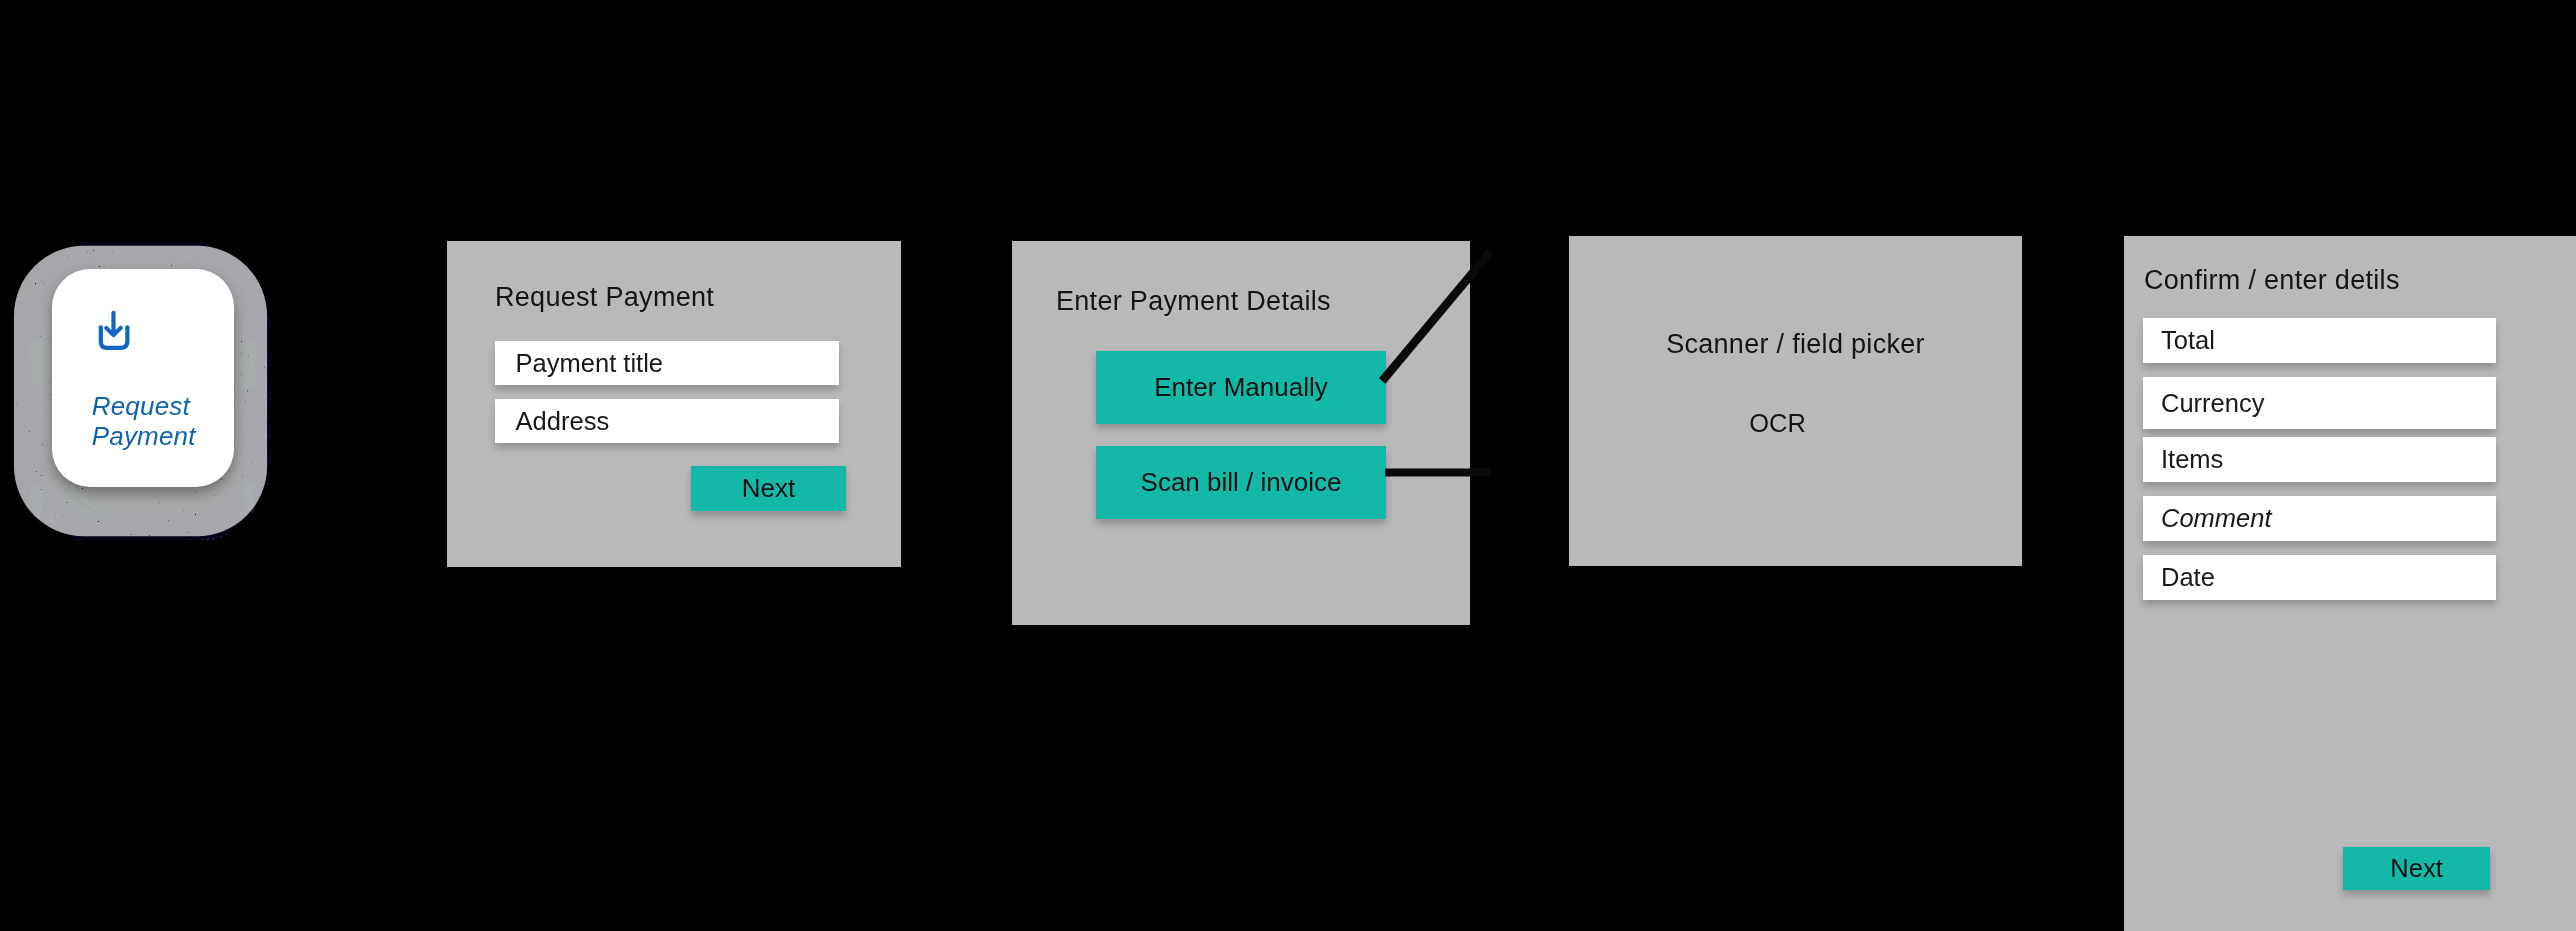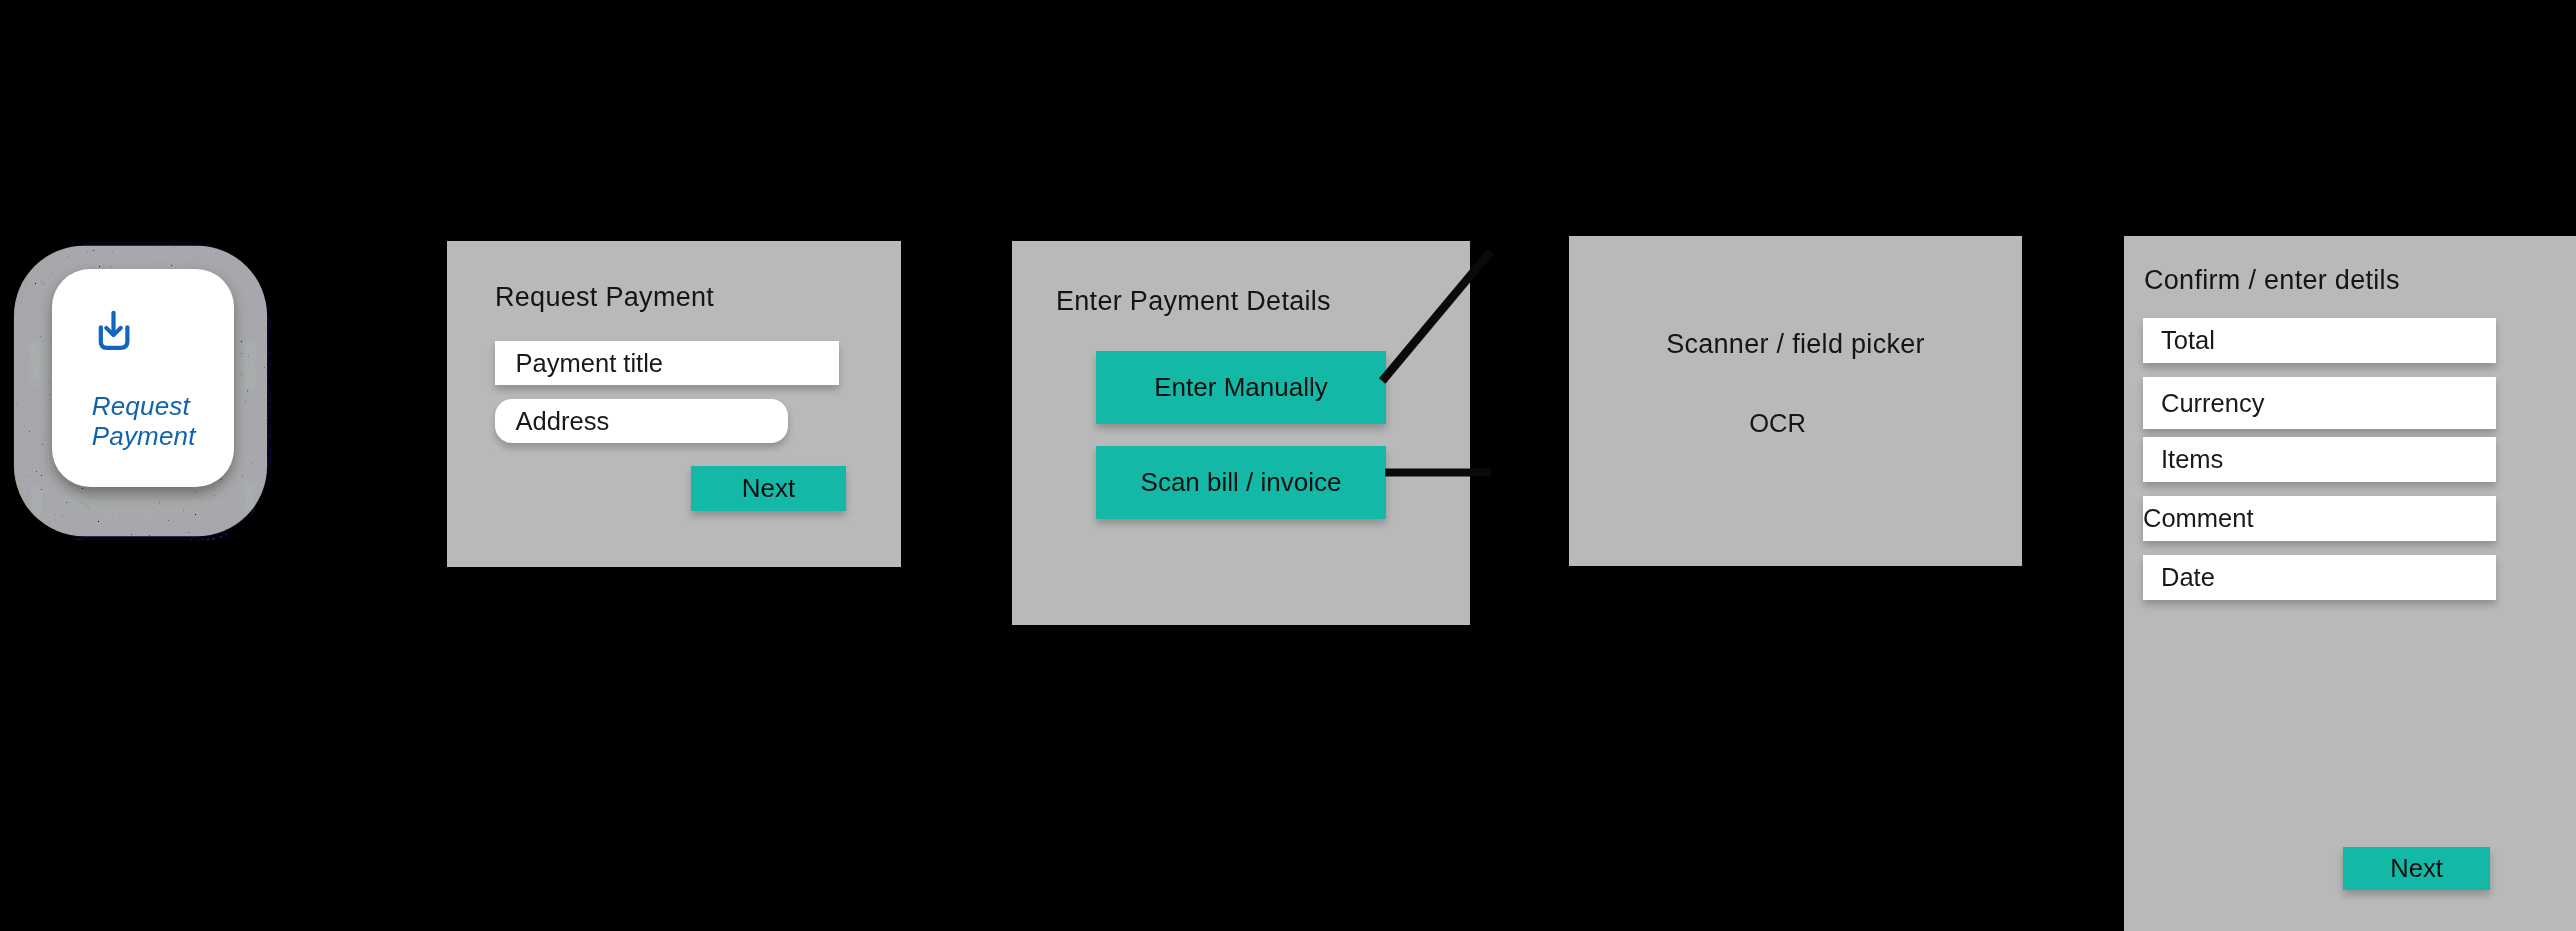--- a/index.html
+++ b/index.html
@@ -86,21 +86,21 @@
   </div>
 </div>
 
 <div class="panel" style="left:447px;top:241px;width:454px;height:326px;">
   <div class="panel-title" style="left:48px;top:41px;">Request Payment</div>
 
   <div class="wfield" style="left:48px;top:100px;width:344px;height:44px;">
     <span style="padding-left:20.6px;">Payment title</span>
   </div>
 
-  <div class="wfield" style="left:48px;top:158px;width:293px;height:44px;border-radius:17px;">
+  <div class="wfield" style="left:48px;top:158px;width:344px;height:44px;">
     <span style="padding-left:20.6px;">Address</span>
   </div>
 
   <div class="btn" style="left:244px;top:225px;width:155px;height:45px;">Next</div>
 </div>
 
 <div class="panel" style="left:1012px;top:241px;width:458px;height:384px;">
   <div class="panel-title" style="left:44px;top:45px;">Enter Payment Details</div>
 
   <div class="btn" style="left:84px;top:110px;width:290px;height:73px;">Enter Manually</div>
@@ -119,21 +119,21 @@
   <div class="wfield" style="left:19px;top:82px;width:353px;height:45px;">
     <span style="padding-left:18px;">Total</span>
   </div>
   <div class="wfield" style="left:19px;top:141px;width:353px;height:52px;text-align:center;">
     <span style="padding-left:18px;">Currency</span>
   </div>
   <div class="wfield" style="left:19px;top:201px;width:353px;height:45px;">
     <span style="padding-left:18px;">Items</span>
   </div>
   <div class="wfield" style="left:19px;top:260px;width:353px;height:45px;">
-    <span style="padding-left:0;">Comment</span>
+    <span style="padding-left:18px;font-style:italic;">Comment</span>
   </div>
   <div class="wfield" style="left:19px;top:319px;width:353px;height:45px;">
     <span style="padding-left:18px;">Date</span>
   </div>
 
   <div class="btn" style="left:219px;top:611px;width:147px;height:43px;font-size:25.5px;">Next</div>
 </div>
 
 <svg class="connectors" width="2576" height="931" viewBox="0 0 4251 1537">
   <line x1="2281" y1="629" x2="2460" y2="415" stroke="#0a0a0a" stroke-width="14"></line>

